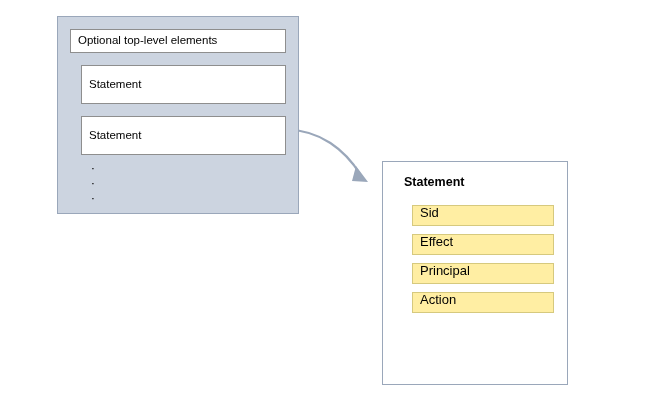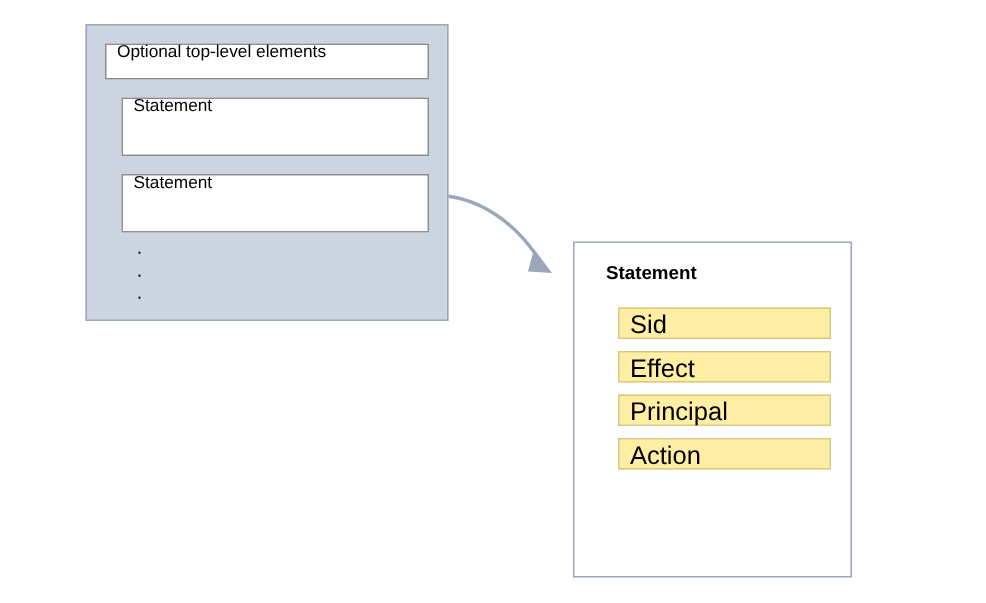--- a/index.html
+++ b/index.html
@@ -33,20 +33,21 @@
     border: 1px solid #9aa7ba;
     box-sizing: border-box;
   }
 
   .white-field {
     position: absolute;
     background: #ffffff;
     border: 1px solid #8e8e8e;
     box-sizing: border-box;
     display: flex;
+    align-items: center;
     padding-left: 7px;
     font-size: 11.5px;
     color: #000000;
     line-height: 1;
   }
 
   .top-level {
     left: 70px;
     top: 29px;
     width: 216px;
@@ -108,23 +109,23 @@
   }
 
   .row {
     box-sizing: border-box;
     width: 142px;
     height: 21px;
     background: #ffeea3;
     border: 1px solid #d6c97e;
     margin-bottom: 8px;
     display: flex;
-    align-items: flex-end;
+    align-items: flex-start;
     padding-left: 7px;
-    font-size: 17px;
+    font-size: 13px;
     color: #000000;
     line-height: 1;
   }
   .row:last-child { margin-bottom: 0; }
 </style>
 </head>
 <body>
 
 <svg id="canvas" viewBox="0 0 657 402" xmlns="http://www.w3.org/2000/svg">
   <g>

